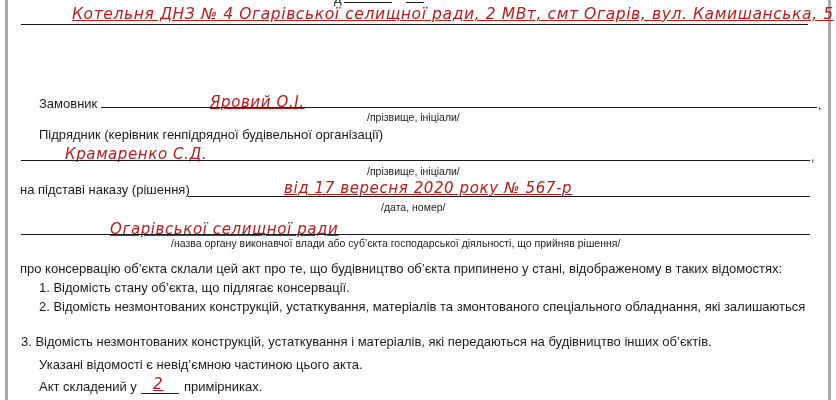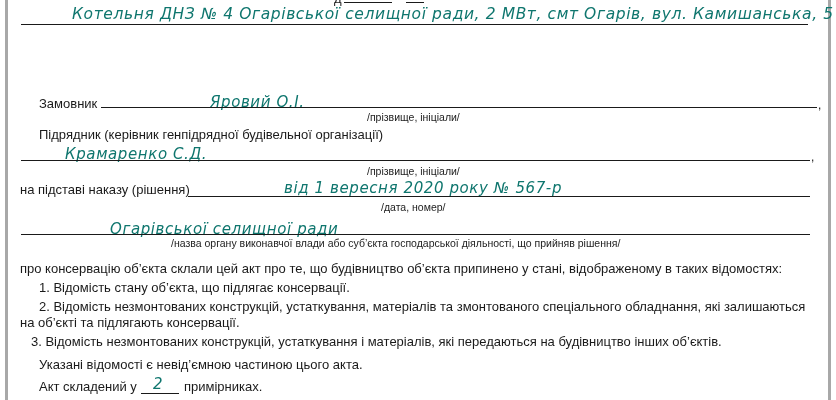--- a/index.html
+++ b/index.html
@@ -10,21 +10,21 @@
       color: #1a1a1a;
     }
     .left-border { position: absolute; left: 5px; top: 0; width: 3px; height: 400px; background: #a8a8a8; }
     .right-border { position: absolute; left: 828px; top: 0; width: 3px; height: 400px; background: #a8a8a8; }
     .page { position: absolute; left: 8px; top: 0; width: 820px; height: 400px; }
     .abs { position: absolute; white-space: nowrap; }
     .txt { font-size: 13px; line-height: 16px; }
     .cap { font-size: 10.5px; line-height: 12px; color: #222; }
     .hand {
       font-family: "DejaVu Sans", sans-serif; font-style: italic;
-      font-size: 15px; letter-spacing: 0.6px; color: #0f766e; font-weight: 300;
+      font-size: 15px; letter-spacing: 0.6px; color: #b91c1c; font-weight: 300; text-decoration: underline;
     }
     .line { position: absolute; height: 1px; background: #1a1a1a; }
     .comma { position: absolute; font-size: 12px; }
     .just { text-align: justify; text-align-last: justify; }
   </style>
 </head>
 <body>
 
 <div class="left-border"></div>
 <div class="right-border"></div>
@@ -46,33 +46,32 @@
   <span class="comma" style="left:810px; top:98px;">,</span>
   <span class="abs cap" style="left:359px; top:111px;">/прізвище, ініціали/</span>
 
   <span class="abs txt" style="left:31px; top:127px;">Підрядник (керівник генпідрядної будівельної організації)</span>
   <span class="abs hand" style="left:57px; top:145px;">Крамаренко С.Д.</span>
   <div class="line" style="left:13px; top:160px; width:789px;"></div>
   <span class="comma" style="left:803px; top:150px;">,</span>
   <span class="abs cap" style="left:359px; top:165px;">/прізвище, ініціали/</span>
 
   <span class="abs txt" style="left:12px; top:182px;">на підставі наказу (рішення)</span>
-  <span class="abs hand" style="left:276px; top:179px;">від 1 вересня 2020 року № 567-р</span>
+  <span class="abs hand" style="left:276px; top:179px;">від 17 вересня 2020 року № 567-р</span>
   <div class="line" style="left:180px; top:196px; width:622px;"></div>
   <span class="abs cap" style="left:373px; top:201px;">/дата, номер/</span>
 
   <span class="abs hand" style="left:58px; top:220px;margin-left:44px;">Огарівської селищної ради</span>
   <div class="line" style="left:13px; top:234px; width:789px;"></div>
   <span class="abs cap" style="left:163px; top:237px;">/назва органу виконавчої влади або суб’єкта господарської діяльності, що прийняв рішення/</span>
 
   <span class="abs txt" style="left:12px; top:261px;">про консервацію об’єкта склали цей акт про те, що будівництво об’єкта припинено у стані, відображеному в таких відомостях:</span>
   <span class="abs txt" style="left:31px; top:280px;">1. Відомість стану об’єкта, що підлягає консервації.</span>
   <div class="abs txt just" style="left:31px; top:299px; width:765px;">2. Відомість незмонтованих конструкцій, устаткування, матеріалів та змонтованого спеціального обладнання, які залишаються</div>
-  <span class="abs txt" style="left:12px; top:315px;">на об’єкті та підлягають консервації.</span>
-  <span class="abs txt" style="left:23px; top:334px;">3. Відомість незмонтованих конструкцій, устаткування і матеріалів, які передаються на будівництво інших об’єктів.</span>
+  <span class="abs txt" style="left:13px; top:334px;">3. Відомість незмонтованих конструкцій, устаткування і матеріалів, які передаються на будівництво інших об’єктів.</span>
   <span class="abs txt" style="left:31px; top:379px;">Акт складений у</span>
 
   <span class="abs txt" style="left:31px; top:357px;">Указані відомості є невід’ємною частиною цього акта.</span>
   <div class="line" style="left:133px; top:393px; width:38px;"></div>
   <span class="abs hand" style="left:145px; top:375px;">2</span>
   <span class="abs txt" style="left:176px; top:379px;">примірниках.</span>
 
 </div>
 
 </body></html>

